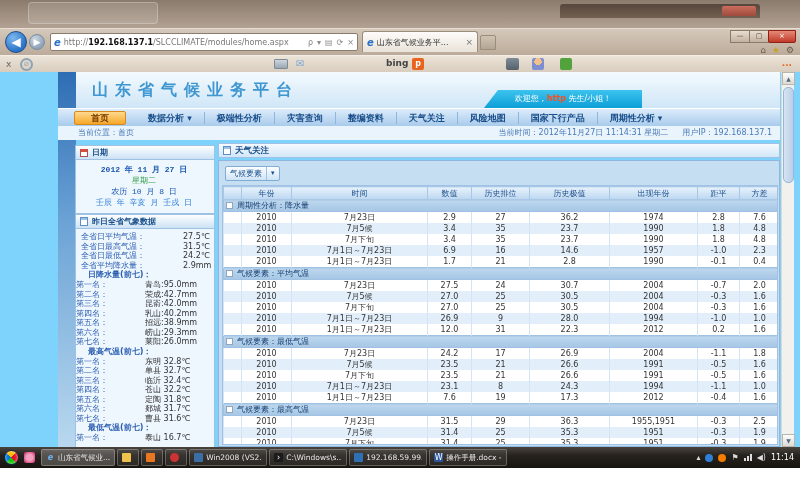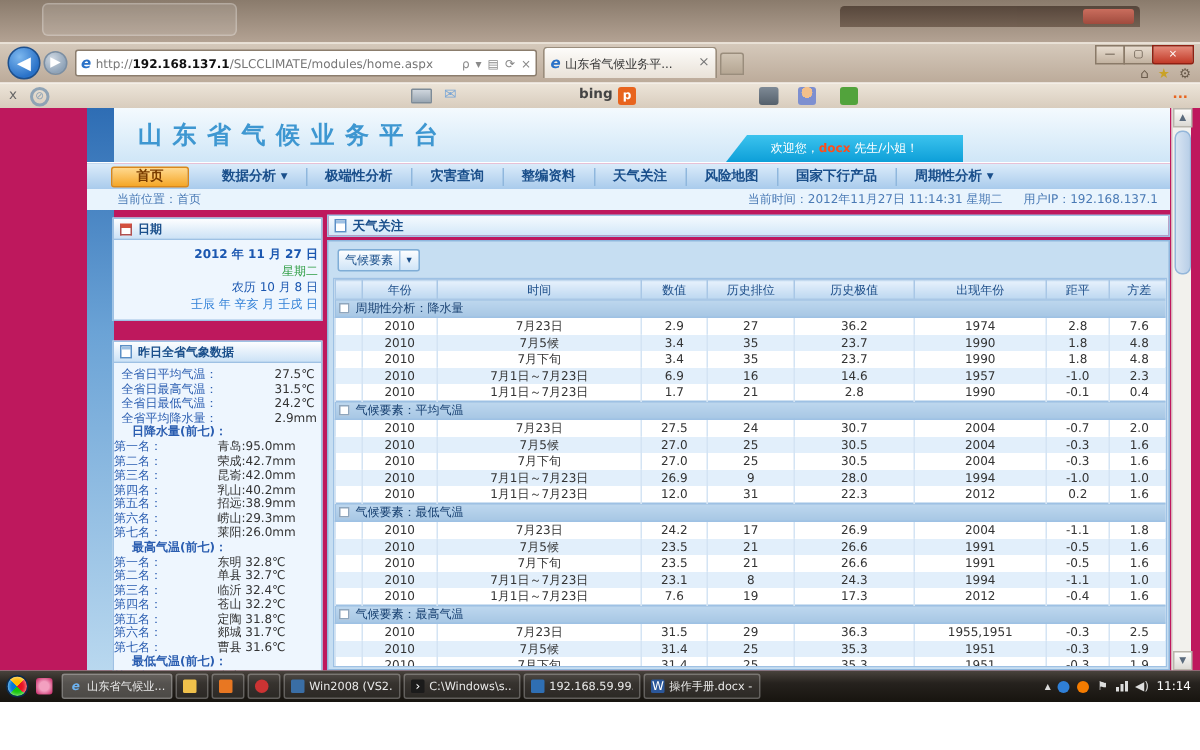--- a/index.html
+++ b/index.html
@@ -58,21 +58,21 @@
   .bing-box { position:absolute; left:412px; top:2px; width:12px; height:12px; background:#e8641e;
     border-radius:2px; color:#fff; font-size:8px; font-weight:bold; text-align:center; line-height:12px; }
   .cmd-cam { position:absolute; left:506px; top:2px; width:13px; height:12px;
     background:linear-gradient(180deg,#7e8killed,#55606b); background:linear-gradient(180deg,#7e8a96,#55606b); border-radius:2px; }
   .cmd-person { position:absolute; left:532px; top:2px; width:12px; height:12px;
     background:radial-gradient(circle at 50% 30%,#f4c08a 35%,#7d8fd0 36%); border-radius:2px; }
   .cmd-puzzle { position:absolute; left:560px; top:2px; width:12px; height:12px; background:#52a33c; border-radius:2px; }
   .cmd-more { position:absolute; right:8px; top:2px; color:#e8641e; font-size:9px; font-weight:bold; }
 
   
-  .webpage { position:absolute; left:0; top:72px; width:800px; height:375px; background:#be185d; overflow:hidden; }
+  .webpage { position:absolute; left:0; top:72px; width:800px; height:375px; background:#7dd3fc; overflow:hidden; }
   .left-strip { position:absolute; left:58px; top:0; width:18px; height:375px;
     background:linear-gradient(180deg,#2e6db4,#6ba3d6 40%,#b9d8ef); }
   .page-header { position:absolute; left:76px; top:0; width:704px; height:36px;
     background:linear-gradient(180deg,#f4fafe,#cfe6f7); }
   .site-title { position:absolute; left:16px; top:8px; font-size:16px; font-weight:bold; color:#3e97d1; letter-spacing:7px; }
   .welcome { position:absolute; left:484px; top:18px; width:158px; height:18px;
     background:linear-gradient(180deg,#3cc3ee,#0d9fd8); clip-path:polygon(14px 0,100% 0,100% 100%,0 100%);
     color:#fff; font-size:8px; line-height:18px; text-align:center; }
   .welcome .usr { color:#ff4d1a; font-weight:bold; }
   .navbar { position:absolute; left:58px; top:36px; width:722px; height:18px;
@@ -82,27 +82,27 @@
   .nav-item:first-child, .nav-item.nav-active + .nav-item { border-left:none; }
   .nav-item.nav-active { background:linear-gradient(180deg,#ffd98f,#f5a728); border:1px solid #d9881c; border-radius:2px;
     color:#7a3c00; height:14px; line-height:13px; margin:0 10px 0 16px; padding:0 16px; }
   .crumbbar { position:absolute; left:58px; top:54px; width:722px; height:14px; background:#e9f4fd;
     font-size:8px; color:#4a7ab5; line-height:14px;text-decoration:underline; }
   .crumb-left { position:absolute; left:20px; }
   .crumb-right { position:absolute; right:8px; display:flex; gap:14px; }
 
   
   .sidebar { position:absolute; left:75px; top:73px; width:140px; height:302px; }
-  .panel { border:1px solid #9ec1e4; background:#eef6fe; margin-bottom:13px; }
+  .panel { border:1px solid #9ec1e4; background:#eef6fe; }
   .panel-head { height:14px; background:linear-gradient(180deg,#fdfeff,#cce2f6); border-bottom:1px solid #9ec1e4;
     display:flex; align-items:center; padding:0 4px; }
   .panel-head .ttl { font-size:8px; font-weight:bold; color:#1a4f8b; margin-left:4px; }
   .ico-cal { width:8px; height:8px; background:#fff; border:1px solid #b05050; border-top:3px solid #d34f3e; }
   .ico-doc { width:8px; height:9px; background:#fff; border:1px solid #5b8fc6; box-shadow:inset 0 2px 0 #9ec1e4; }
-  .date-body { padding:4px 2px 5px 0; text-align:right; }
+  .date-body { padding:4px 2px 5px 0; text-align:center;font-family:Liberation Mono, monospace; }
   .date-line { font-size:8px; line-height:11px; color:#1b57b0; font-weight:bold; }
   .date-week { font-size:8px; line-height:11px; color:#2f9e44; }
   .date-lunar { font-size:8px; line-height:11px; color:#1b57b0; }
   .date-gz { font-size:8px; line-height:11px; color:#2f7fd6; }
   .wx-body { padding:3px 2px 4px 0; }
   .stat-row { display:flex; line-height:9.5px;gap:35px; }
   .stat-row .lb { width:72px; padding-left:5px; font-size:8px; color:#2a5db0; white-space:nowrap; }
   .stat-row .vl { font-size:8px; color:#333;text-align:right; }
   .rank-title { font-size:8px; color:#2a5db0; font-weight:bold; line-height:10px; padding-left:12px; white-space:nowrap; }
   .rank-row { display:flex; line-height:9.5px; }
@@ -216,21 +216,21 @@
     <span class="cmd-more">...</span>
   </div>
 
   <div class="webpage">
     <div class="left-strip"></div>
 
     <div class="page-header">
       <div class="site-title">山东省气候业务平台</div>
     </div>
     <div class="welcome">
-      <span>欢迎您，</span><span class="usr">docx</span><span> 先生/小姐！</span>
+      <span>欢迎您，</span><span class="usr">http</span><span> 先生/小姐！</span>
     </div>
 
     <div class="navbar">
         <div class="nav-item nav-active">首页</div>
         <div class="nav-item">数据分析 ▾</div>
         <div class="nav-item">极端性分析</div>
         <div class="nav-item">灾害查询</div>
         <div class="nav-item">整编资料</div>
         <div class="nav-item">天气关注</div>
         <div class="nav-item">风险地图</div>

